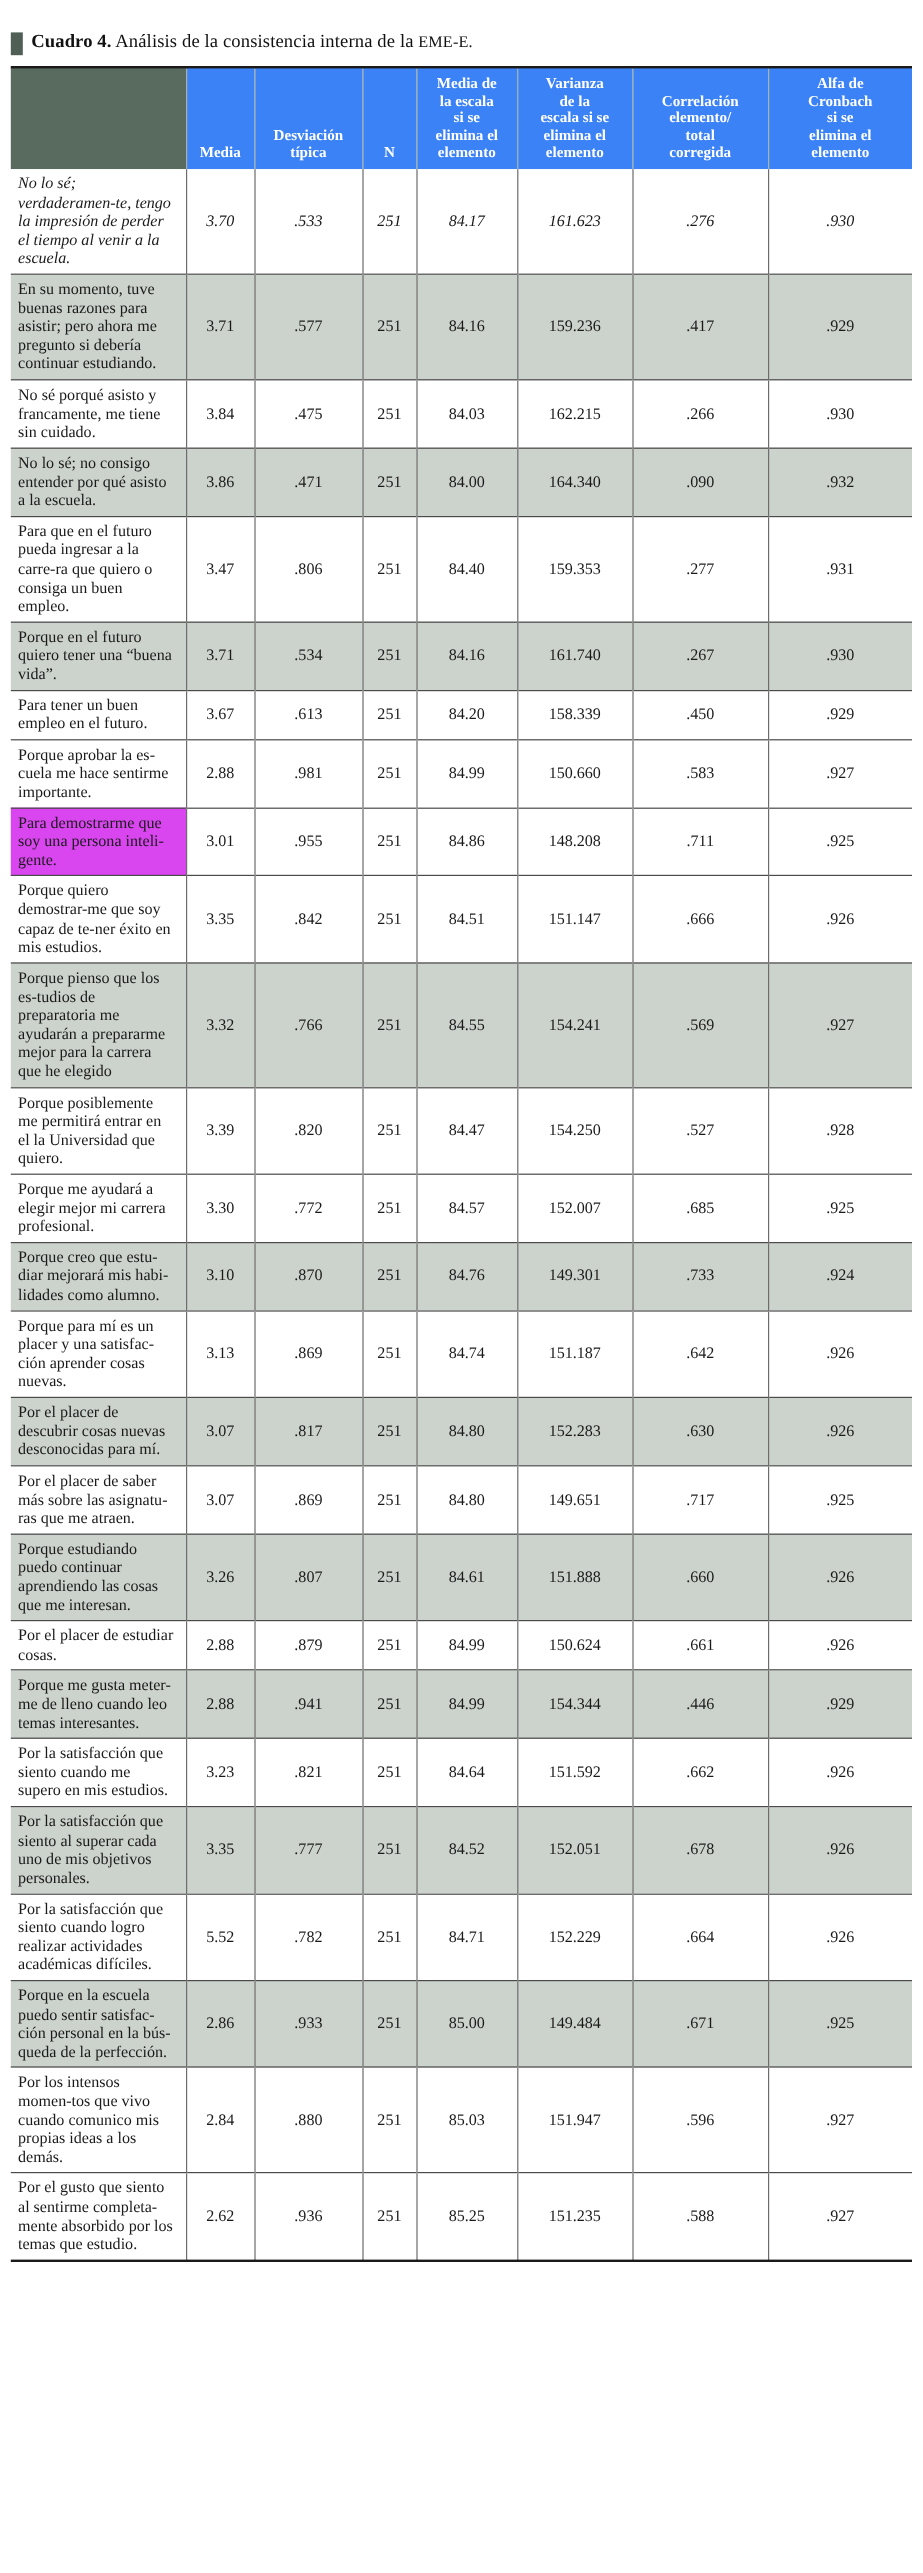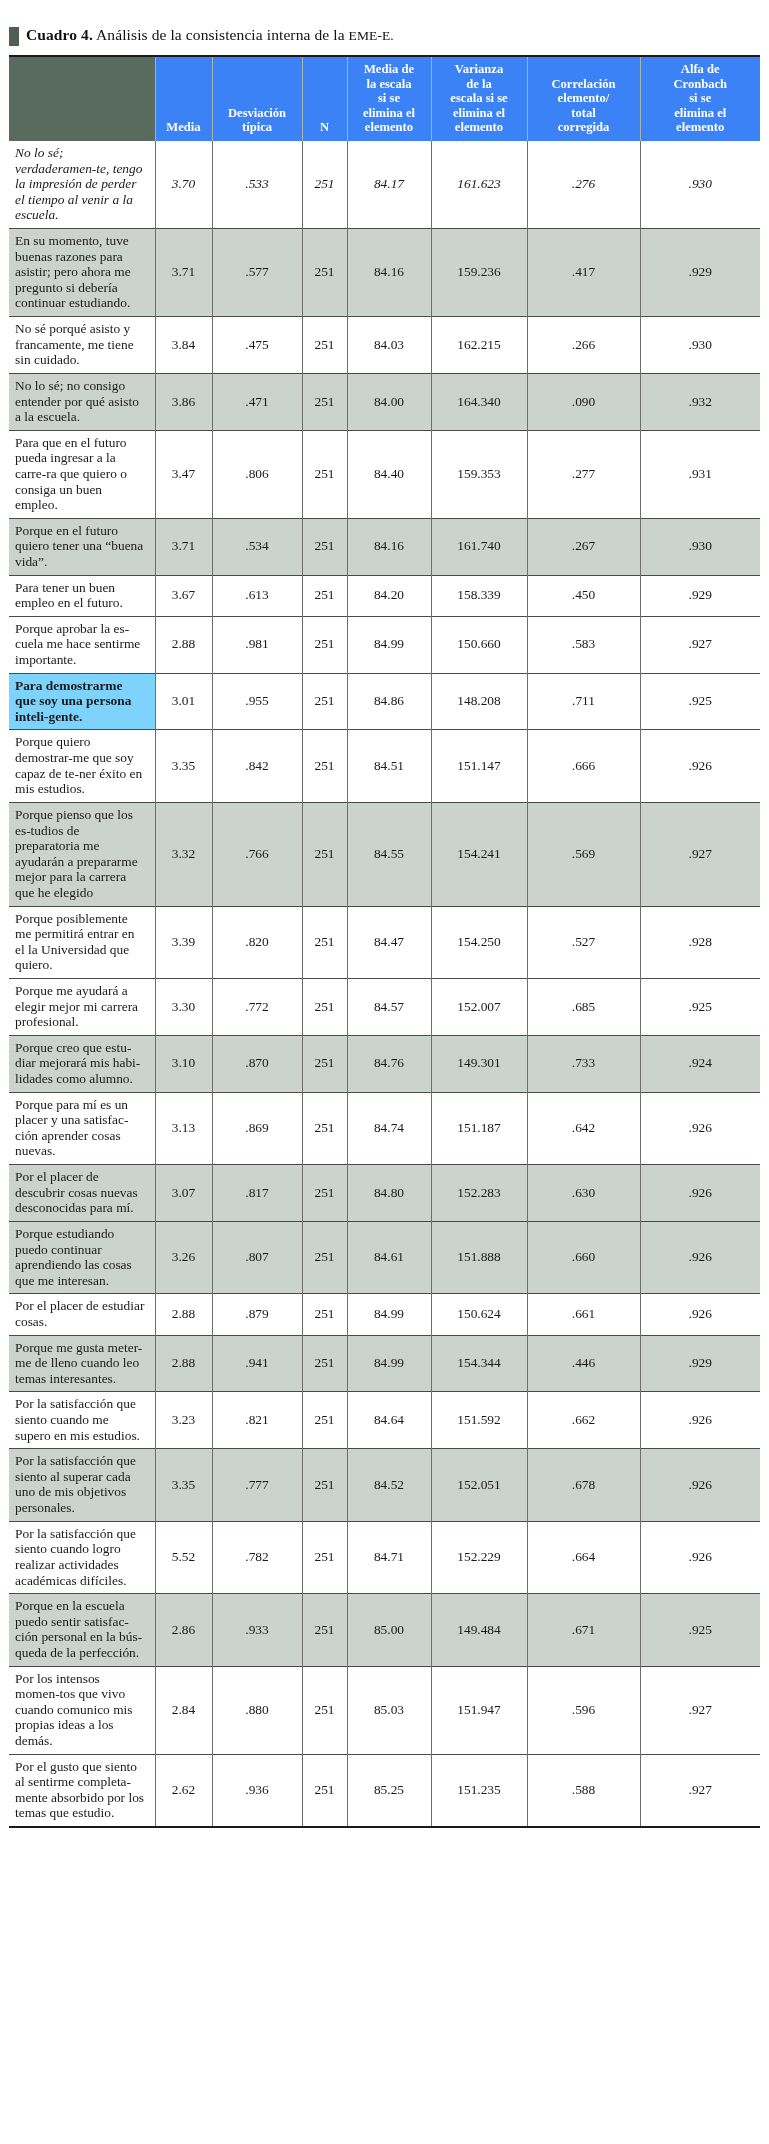--- a/index.html
+++ b/index.html
@@ -115,21 +115,21 @@
   }
   tbody td.num.last {
     border-right: none;
   }
 
   tbody tr.shade td { background: #ccd2cc; }
   tbody tr.plain td { background: #ffffff; }
 
   
   tbody tr.shade-item-only td { background: #ffffff; }
-  tbody tr.shade-item-only td.item { background: #7dd3fc; font-weight: bold; }
+  tbody tr.shade-item-only td.item { background: #d946ef; }
 </style>
 </head>
 <body>
 
 <div class="page">
 
   <div class="caption">
     <div class="caption-mark"></div>
     <div class="caption-text"><span class="cap-strong">Cuadro 4.</span><span> Análisis de la consistencia interna de la </span><span class="cap-small">EME-E.</span></div>
   </div>
@@ -341,20 +341,30 @@
         <tr class="shade">
           <td class="item">Por el placer de descubrir cosas nuevas desconocidas para mí.</td>
           <td class="num">3.07</td>
           <td class="num">.817</td>
           <td class="num">251</td>
           <td class="num">84.80</td>
           <td class="num">152.283</td>
           <td class="num">.630</td>
           <td class="num last">.926</td>
         </tr>
+        <tr class="plain">
+          <td class="item">Por el placer de saber más sobre las asignatu-ras que me atraen.</td>
+          <td class="num">3.07</td>
+          <td class="num">.869</td>
+          <td class="num">251</td>
+          <td class="num">84.80</td>
+          <td class="num">149.651</td>
+          <td class="num">.717</td>
+          <td class="num last">.925</td>
+        </tr>
         <tr class="shade">
           <td class="item">Porque estudiando puedo continuar aprendiendo las cosas que me interesan.</td>
           <td class="num">3.26</td>
           <td class="num">.807</td>
           <td class="num">251</td>
           <td class="num">84.61</td>
           <td class="num">151.888</td>
           <td class="num">.660</td>
           <td class="num last">.926</td>
         </tr>

